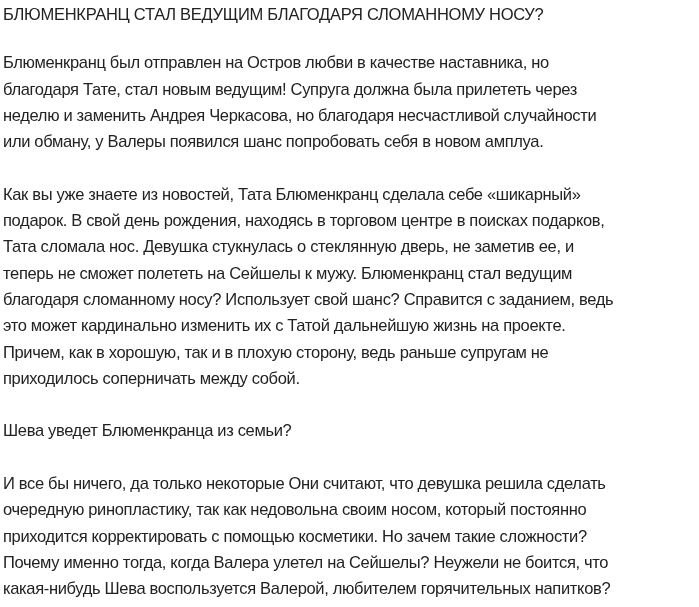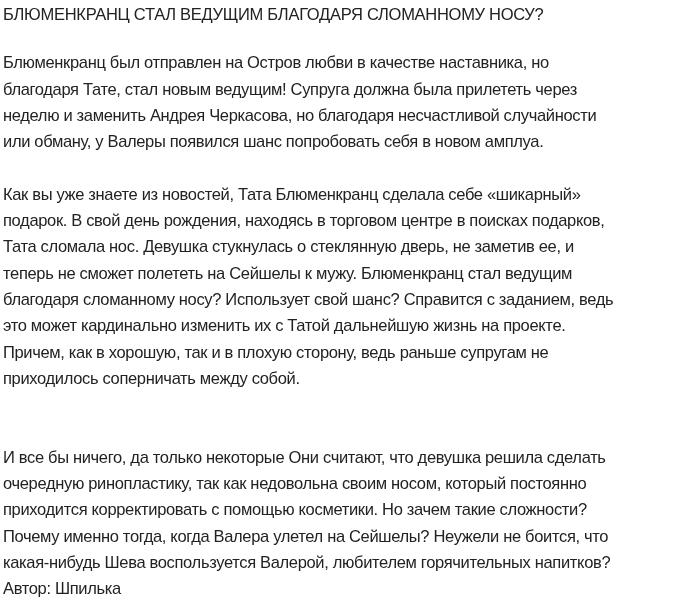--- a/index.html
+++ b/index.html
@@ -43,20 +43,23 @@
     <div class="line" style="transform: scaleX(0.9713);">подарок. В свой день рождения, находясь в торговом центре в поисках подарков,</div>
     <div class="line" style="transform: scaleX(0.9713);">Тата сломала нос. Девушка стукнулась о стеклянную дверь, не заметив ее, и</div>
     <div class="line" style="transform: scaleX(0.9713);">теперь не сможет полететь на Сейшелы к мужу. Блюменкранц стал ведущим</div>
     <div class="line" style="transform: scaleX(0.9713);">благодаря сломанному носу? Использует свой шанс? Справится с заданием, ведь</div>
     <div class="line" style="transform: scaleX(0.9713);">это может кардинально изменить их с Татой дальнейшую жизнь на проекте.</div>
     <div class="line" style="transform: scaleX(0.9713);">Причем, как в хорошую, так и в плохую сторону, ведь раньше супругам не</div>
     <div class="line" style="transform: scaleX(0.9713);">приходилось соперничать между собой.</div>
   </div>
   <div class="gap"></div>
 
+  <div>
+    <div class="line" style="transform: scaleX(0.9713);">Шева уведет Блюменкранца из семьи?</div>
+  </div>
   <div class="gap"></div>
 
   <div>
     <div class="line" style="transform: scaleX(0.9713);">И все бы ничего, да только некоторые Они считают, что девушка решила сделать</div>
     <div class="line" style="transform: scaleX(0.9713);">очередную ринопластику, так как недовольна своим носом, который постоянно</div>
     <div class="line" style="transform: scaleX(0.9713);">приходится корректировать с помощью косметики. Но зачем такие сложности?</div>
     <div class="line" style="transform: scaleX(0.9713);">Почему именно тогда, когда Валера улетел на Сейшелы? Неужели не боится, что</div>
     <div class="line" style="transform: scaleX(0.9713);">какая-нибудь Шева воспользуется Валерой, любителем горячительных напитков?</div>
     <div class="line" style="transform: scaleX(0.9713);">Автор: Шпилька</div>
   </div>

